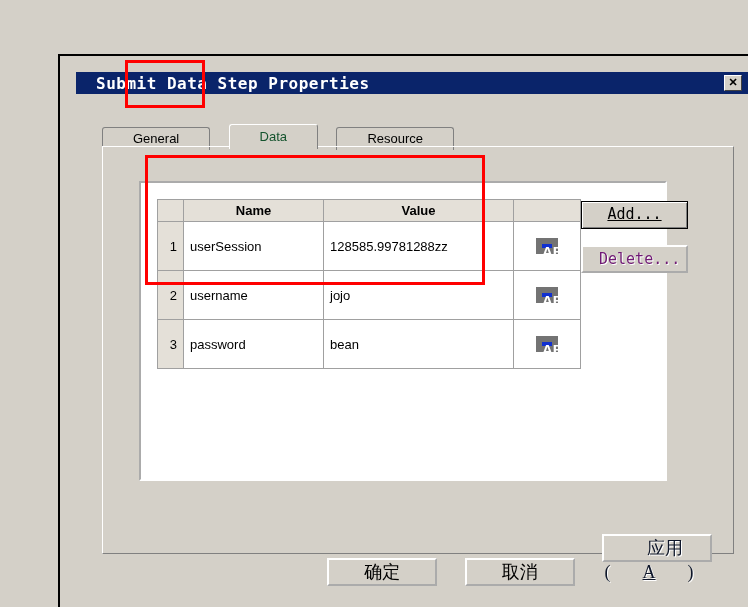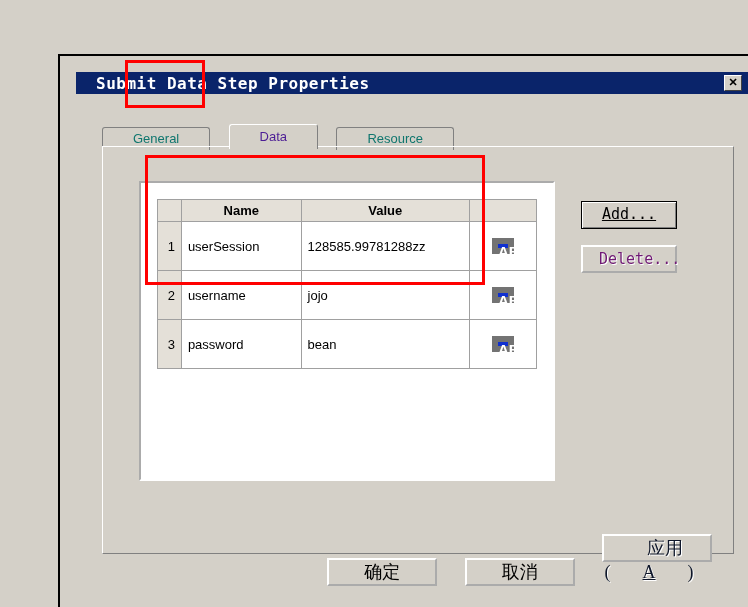--- a/index.html
+++ b/index.html
@@ -60,67 +60,67 @@
     .tab {
       display:inline-block;
       padding:3px 14px 4px;
       background:#d4d0c8;
       border:1px solid #808080;
       border-bottom:none;
       border-top-left-radius:3px;
       border-top-right-radius:3px;
       font-family:"Tahoma","宋体",sans-serif;
       font-size:13px;
-      color:#0f766e;
+      color:#000000;
       position:relative;
       top:2px;
       margin-right:-1px;
       cursor:pointer;
     }
     .tab.active {
       border-color:#fff #808080 #d4d0c8 #fff;
       top:0; padding-top:4px; padding-bottom:5px;
       z-index:2;
-      color:#4c1d95;
+      color:#14532d;
     }
     .tabpage {
       border:1px solid #fff;
       border-right-color:#808080;
       border-bottom-color:#808080;
       position:absolute;
       left:4px; right:4px;
       top:30px;
       bottom:56px;
       padding:12px 12px 12px 12px;
     }
     .sidebuttons {
       position:absolute;
       top:22px; right:22px;
       width:130px;
     }
     .btn {
       display:block;
-      width:96px;
+      width:107px;
       height:28px;
       margin-bottom:12px;
       background:#d4d0c8;
       border:2px outset #fff;
       font-family:"Fixedsys","Consolas",monospace;
       font-size:15px;
       text-align:center;
       line-height:24px;
       cursor:pointer;
     }
     .btn.default { border:1px solid #000; box-shadow: inset 1px 1px #fff, inset -1px -1px #808080; }
     .btn.default .uline { text-decoration:underline; }
     .btn.disabled { color:#701a75; text-shadow:1px 1px #fff; cursor:default;}
     .grid-frame {
       position:absolute;
       left:20px; top:18px;
-      width:416px; height:300px;
+      width:528px; height:300px;
       border:2px inset #fff;
       background:#fff;
       overflow:hidden;
     }
     table.grid {
       border-collapse:collapse;
       width:auto;
       background:#fff;
     }
     table.grid th, table.grid td {

